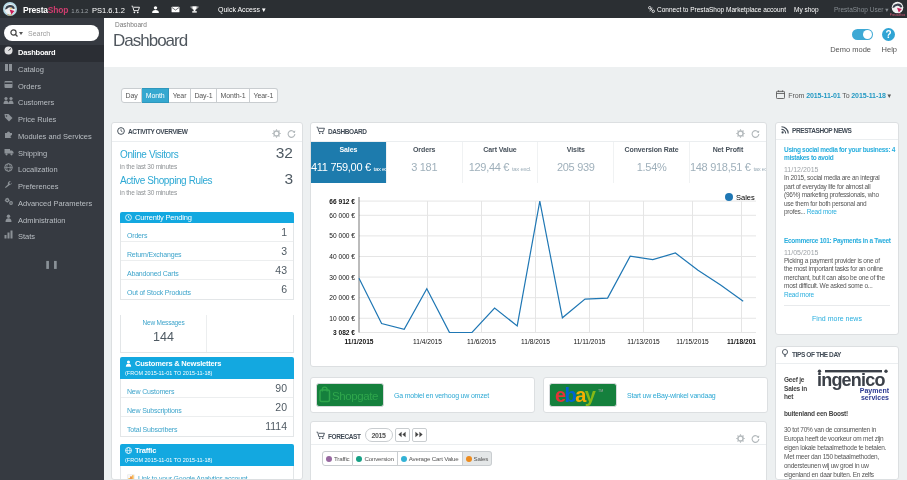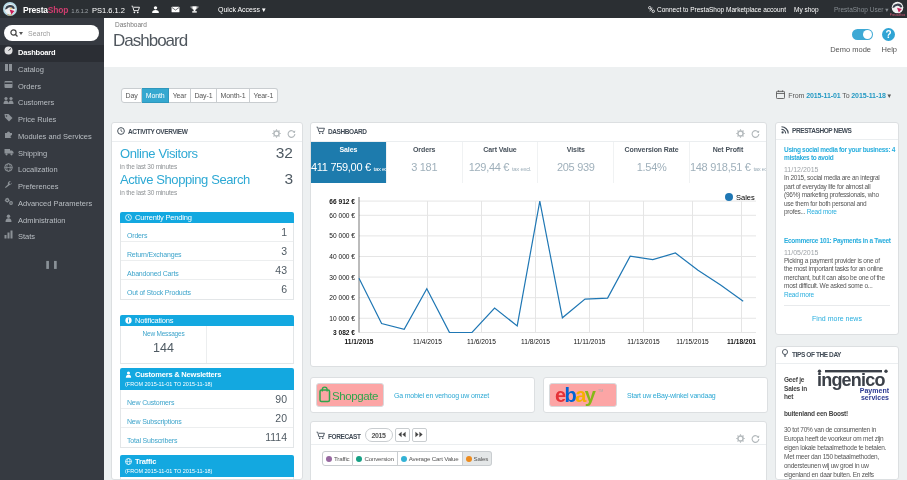--- a/index.html
+++ b/index.html
@@ -53,21 +53,21 @@
 .daterange b { color:#2499c3; }
 
 
 .panel { position:absolute; background:#fff; border:1px solid #dcdfe1; border-radius:3px; overflow:hidden; }
 .phead { height:19px; line-height:18px; border-bottom:1px solid #ebeef0; font-size:6.5px; font-weight:bold; color:#414b56; padding-left:5px; position:relative; letter-spacing:-0.4px; } .hicos { vertical-align:-1px; margin-right:3px; }
 .ptools { position:absolute; right:6px; top:3px; color:#b4babd; font-size:10px; }
 
 
 #activity { left:111px; top:122px; width:192px; height:358px; }
 .bigrow { position:relative; margin:0 8px; }
-.bigrow { height:26px; } .bigrow .lnk { font-size:13px; letter-spacing:-0.4px; color:#2ea9d4; }
+.bigrow { height:26px; } .bigrow .lnk { font-size:10px; letter-spacing:-0.4px; color:#2ea9d4; }
 .bigrow .num { position:absolute; right:1px; top:0px; font-size:15.5px; color:#4f5a63; }
 .bigrow .sub { font-size:6.5px; letter-spacing:-0.2px; color:#8d9194; margin-top:1px; }
 .subhead { background:#13a8e0; color:#fff; font-size:7.5px; letter-spacing:-0.2px; height:11px; line-height:11px; padding-left:5px; border-radius:2px 2px 0 0; }
 .subhead2 { background:#13a8e0; color:#fff; font-size:7.5px; letter-spacing:-0.2px; padding:2.5px 0 2.5px 5px; border-radius:2px 2px 0 0; line-height:8px; }
 .subhead2 .rng { font-size:5.5px; letter-spacing:0; font-weight:normal; display:block; margin-top:1px;}
 .sublist { border:1px solid #e3e6e8; border-top:none; }
 .sublist .r { position:relative; height:19px; line-height:19px; padding:0 6px; border-bottom:1px solid #eceeef; }
 .sublist .r:last-child { border-bottom:none; }
 .sublist .r .l { font-size:7px; letter-spacing:-0.2px; color:#3da4cb; }
 .sublist .r .v { position:absolute; right:6px; top:0; font-size:10.5px; color:#4f5a63; }
@@ -93,21 +93,21 @@
 #news .body { padding:6px 8px; }
 .ntitle { font-size:6.5px; font-weight:bold; letter-spacing:-0.3px; color:#28aede; line-height:8px; white-space:nowrap; }
 .ndate { font-size:7px; color:#9fa4a8; margin:4px 0 1px; }
 .ntext { font-size:6.5px; letter-spacing:-0.25px; color:#555; line-height:8.5px; white-space:nowrap; }
 .ntext .rm { color:#28aede; }
 .nhr { border-top:1px solid #e8eaec; margin:6px 0; }
 .findmore { text-align:center; font-size:7px; color:#28aede; margin-top:9px; }
 
 
 .modcard { position:absolute; background:#fff; border:1px solid #dcdfe1; border-radius:3px; height:36px; overflow:hidden; }
-.modcard .logobox { position:absolute; left:5px; top:5px; width:68px; height:24px; border:1px solid #d7dadc; border-radius:3px; background:#fca5a5; }
+.modcard .logobox { position:absolute; left:5px; top:5px; width:68px; height:24px; border:1px solid #d7dadc; border-radius:3px; background:#15803d; }
 .modcard .mlink { position:absolute; left:83px; top:14px; font-size:7px; letter-spacing:-0.2px; color:#2ea9d4; white-space:nowrap; }
 
 
 #forecast { left:310px; top:421px; width:457px; height:80px; }
 #forecast .phead { height:23px; line-height:22px; }
 .pill { display:inline-block; border:1px solid #c9cdd0; border-radius:8px; padding:0 6px; height:14px; line-height:13px; font-size:7px; color:#555; font-weight:bold; margin-left:4px; vertical-align:1px; background:#fff; }
 .fbtn { display:inline-block; border:1px solid #c9cdd0; border-radius:2px; padding:0 2.5px; height:14px; line-height:13px; font-size:7px; color:#444; margin-left:2px; vertical-align:1px; background:#fff; }
 .legendrow { position:absolute; left:11px; top:29px; height:15px; }
 .legendrow .lb { float:left; height:15px; line-height:14px; padding:0 3px; background:#fff; border:1px solid #c9cdd0; border-left:none; font-size:6.2px; letter-spacing:-0.2px; color:#555; }
 .legendrow .lb:first-child { border-left:1px solid #c9cdd0; border-radius:3px 0 0 3px; }
@@ -280,41 +280,36 @@
               <line x1="11.5" y1="11.5" x2="13.3" y2="13.3"></line>
               <line x1="2.7" y1="13.3" x2="4.5" y2="11.5"></line>
               <line x1="11.5" y1="4.5" x2="13.3" y2="2.7"></line>
             </g>
           </svg><svg width="9" height="9" viewBox="0 0 16 16" style="margin-left:6px">
             <path d="M13.5 6.5 A6 6 0 1 0 14 9" fill="none" stroke="#b4babd" stroke-width="2"></path>
             <path d="M14.8 2.5 L14 7.2 L9.5 5.5 Z" fill="#b4babd"></path>
           </svg></span></div>
     <div style="height:2px"></div>
     <div class="bigrow"><span class="lnk">Online Visitors</span><span class="num">32</span><div class="sub">in the last 30 minutes</div></div>
-    <div class="bigrow"><span class="lnk">Active Shopping Search</span><span class="num">3</span><div class="sub">in the last 30 minutes</div></div>
+    <div class="bigrow"><span class="lnk">Active Shopping Rules</span><span class="num">3</span><div class="sub">in the last 30 minutes</div></div>
     <div style="height:8px"></div>
     <div style="margin:8px 8px;">
       <div class="subhead"><svg width="7" height="7" viewBox="0 0 10 10" style="vertical-align:-1px; margin-right:3px;">
             <circle cx="5" cy="5" r="4.2" fill="none" stroke="#fff" stroke-width="1.1"></circle>
             <path d="M5 2.6 V5 L6.8 6.2" stroke="#fff" stroke-width="1" fill="none"></path>
           </svg>Currently Pending</div>
       <div class="sublist">
         <div class="r"><span class="l">Orders</span><span class="v">1</span></div>
         <div class="r"><span class="l">Return/Exchanges</span><span class="v">3</span></div>
         <div class="r"><span class="l">Abandoned Carts</span><span class="v">43</span></div>
         <div class="r"><span class="l">Out of Stock Products</span><span class="v">6</span></div>
       </div>
     </div>
     <div style="height:7px"></div>
     <div style="margin:0 8px;">
-      <div class="subhead"><svg width="7" height="7" viewBox="0 0 10 10" style="vertical-align:-1px; margin-right:3px;">
-            <circle cx="5" cy="5" r="4.5" fill="#fff"></circle>
-            <rect x="4.3" y="4" width="1.4" height="3.6" fill="#13a8e0"></rect>
-            <rect x="4.3" y="2.2" width="1.4" height="1.3" fill="#13a8e0"></rect>
-          </svg>Notifications</div>
       <div class="twocol">
         <div class="c">
             <div class="lbl">New Messages</div>
             <div class="val">144</div>
           </div>
       </div>
     </div>
     <div style="height:4px"></div>
     <div style="margin:0 8px;">
       <div class="subhead2"><b><svg width="7" height="7" viewBox="0 0 10 10" style="vertical-align:-1px; margin-right:3px;">

